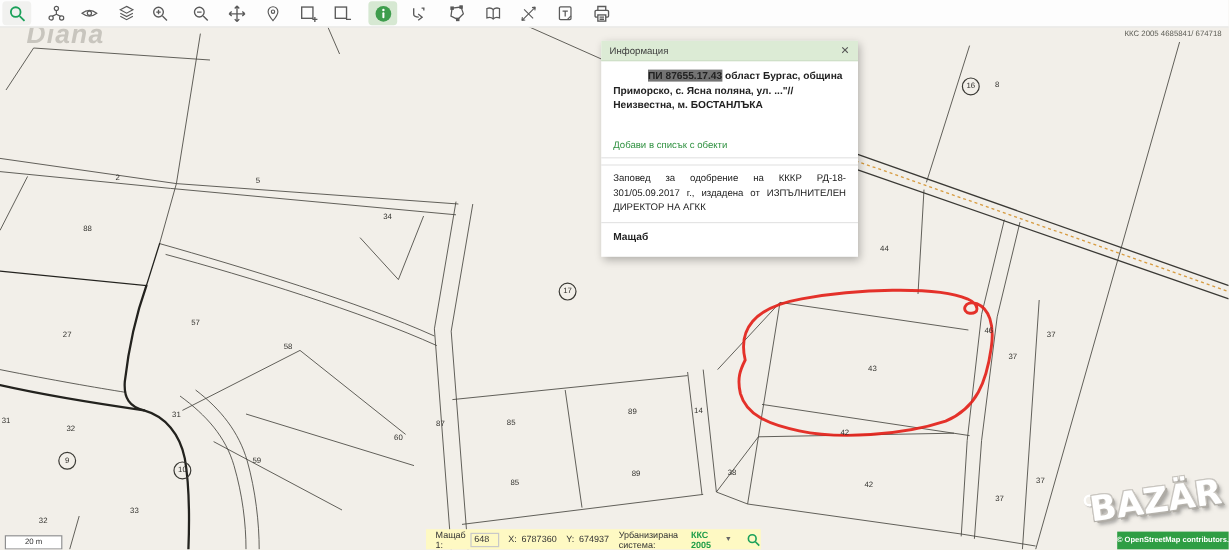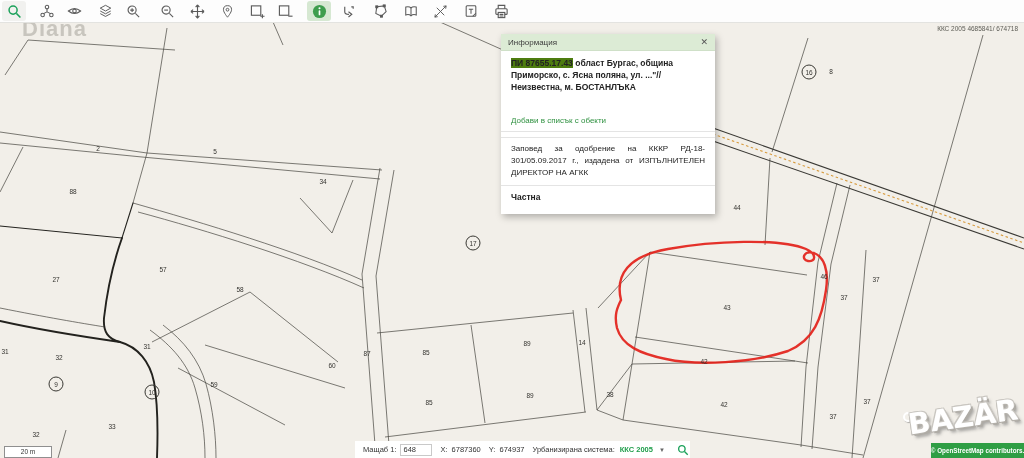--- a/index.html
+++ b/index.html
@@ -7,50 +7,50 @@
        font-family:"Liberation Sans","DejaVu Sans",sans-serif;background:#f2efe9;}
 
   
   #map{position:absolute;left:0;top:0;width:1024px;height:458px;background:#f2efe9;}
   #map svg{position:absolute;left:0;top:0;}
   .plabel{position:absolute;transform:translate(-50%,-50%);font-size:6.5px;color:#33322e;
           white-space:nowrap;line-height:1;}
   .plabel.circled{width:13px;height:13px;border:1px solid #3a3934;border-radius:50%;
           line-height:13px;text-align:center;font-size:6.5px;background:transparent;}
   #diana-wm{position:absolute;left:22px;top:16px;font-size:22px;font-weight:bold;
-          color:rgba(186,183,175,.75);letter-spacing:1px;}
+          color:rgba(186,183,175,.75);letter-spacing:1px;font-style:italic;}
   #crs-readout{position:absolute;right:6px;top:25px;font-size:6.5px;color:#5c5c55;}
 
   
   #toolbar{position:absolute;left:0;top:0;width:1024px;height:22px;background:#fdfdfd;
           border-bottom:1px solid #e3e3e0;z-index:30;}
   .tbtn{position:absolute;top:1px;width:24px;height:20px;display:flex;align-items:center;
           justify-content:center;cursor:pointer;border-radius:3px;}
   .tbtn svg{display:block;}
   .tbtn.active{background:#d6e8d2;}
   .tbtn.first{background:#f1f1ef;}
 
   
   #popup{position:absolute;left:501px;top:34px;width:214px;background:#fff;z-index:20;
          box-shadow:2px 3px 7px rgba(0,0,0,.28);font-size:8px;color:#222;}
   #popup-header{background:#dcebd5;height:16px;display:flex;align-items:center;
          padding:0 7px;border-bottom:1px solid #cfe0c8;}
   #popup-title{flex:1;font-size:8px;color:#3c3c3c;}
   #popup-close{font-size:9px;color:#555;cursor:pointer;line-height:1;}
   #popup-body{padding:7px 10px 8px 10px;}
   .p-sum{font-weight:bold;font-size:8.5px;line-height:1.4;}
-  .hl{background:#4d7c0f;}
+  .hl{background:#737373;margin-left:29px;}
   .p-link{color:#2f9140;font-size:8px;margin:22px 0 6px 0;cursor:pointer;display:block;}
   .p-par{font-size:8px;line-height:1.5;text-align:justify;margin:5px 0 6px 0;}
   .p-head{font-weight:bold;font-size:8.5px;margin:6px 0 4px 0;}
   .p-rule{border:none;border-top:1px solid #e4e4e4;margin:5px -10px;}
   .nums{white-space:nowrap;letter-spacing:-.1px;}
 
   
-  #statusbar{position:absolute;left:355px;top:441px;width:335px;height:17px;background:#ffffff;
+  #statusbar{position:absolute;left:355px;top:441px;width:279px;height:17px;background:#fef9c3;
          z-index:25;display:flex;align-items:center;font-size:7.5px;color:#333;}
   #statusbar .lbl{margin-left:8px;}
   #statusbar .val{margin-left:4px;}
   #scale-input{margin-left:4px;border:1px solid #c9c9c9;width:26px;height:10px;font-size:7.5px;
          padding:0 2px;line-height:10px;}
   #crs-select{margin-left:5px;color:#1f9d4a;font-weight:bold;cursor:pointer;}
   #crs-caret{margin-left:6px;font-size:6px;color:#666;cursor:pointer;}
   #status-search{margin-left:12px;cursor:pointer;display:flex;align-items:center;}
 
   
@@ -303,21 +303,21 @@
   </div>
   <div id="popup-body">
     <div class="p-sum">
       <span class="hl">ПИ 87655.17.43</span><span> област Бургас, община Приморско, с. Ясна поляна, ул. ..."//Неизвестна, м. БОСТАНЛЪКА</span>
     </div>
     <a class="p-link">Добави в списък с обекти</a>
     <hr class="p-rule">
     <hr class="p-rule">
     <div class="p-par">Заповед за одобрение на КККР РД-18-301/05.09.2017 г., издадена от ИЗПЪЛНИТЕЛЕН ДИРЕКТОР НА АГКК</div>
     <hr class="p-rule">
-    <div class="p-head">Частна</div>
+    <div class="p-head">Мащаб</div>
   </div>
 </div>
 
 <div id="statusbar">
   <span class="lbl">Мащаб 1:</span>
   <span id="scale-input">648</span>
   <span class="lbl">X:</span>
   <span class="val">6787360</span>
   <span class="lbl">Y:</span>
   <span class="val">674937</span>

